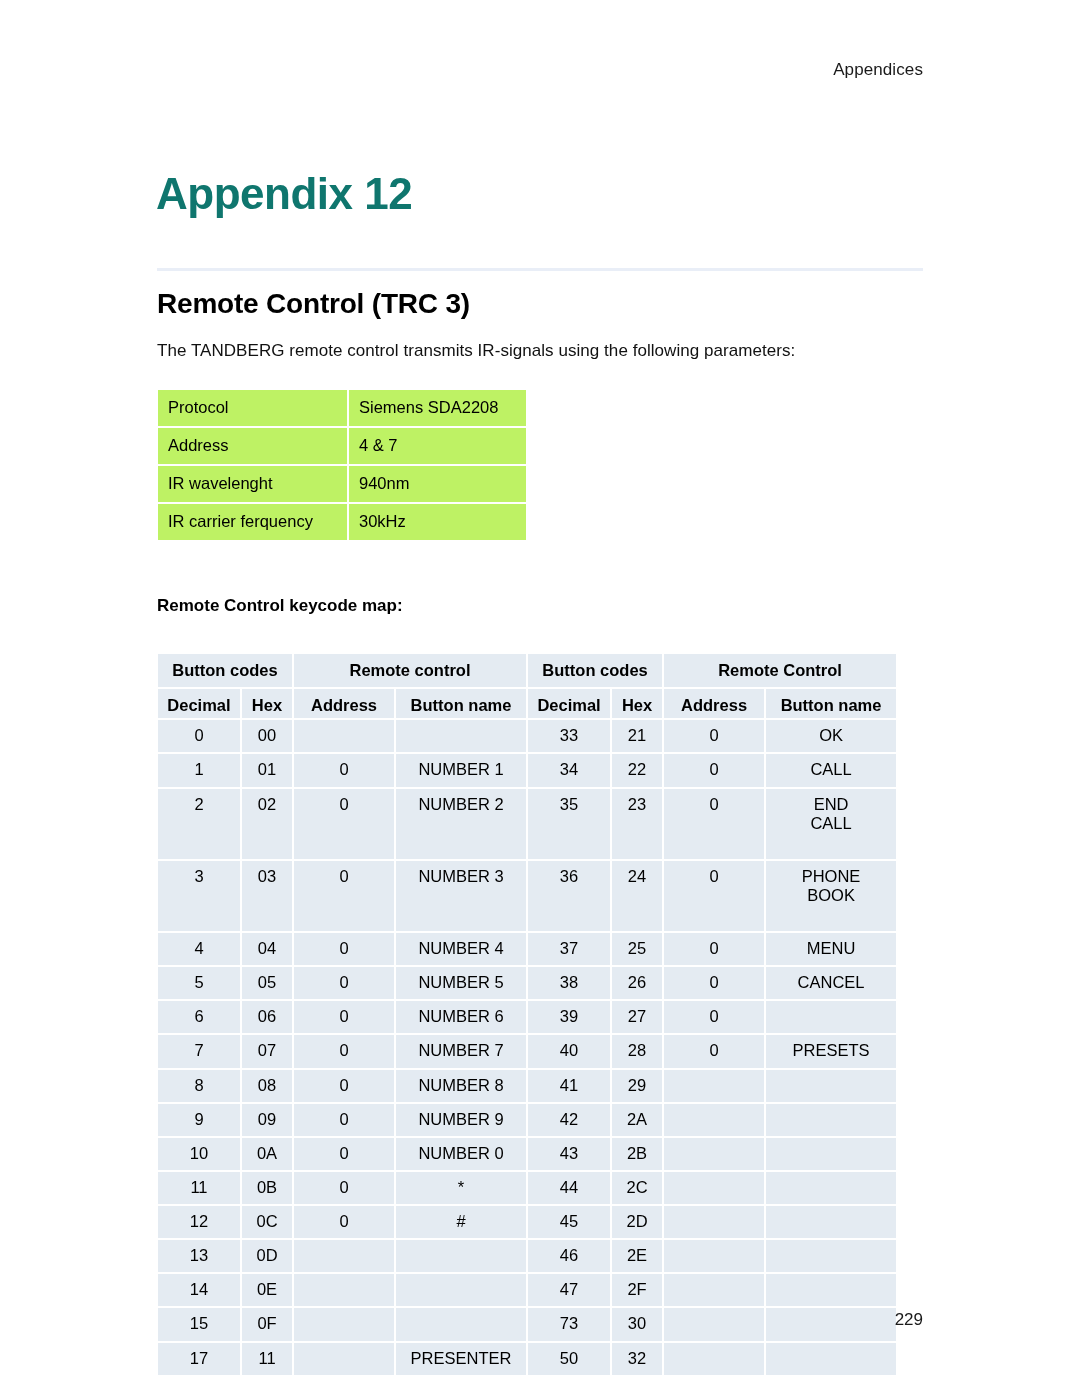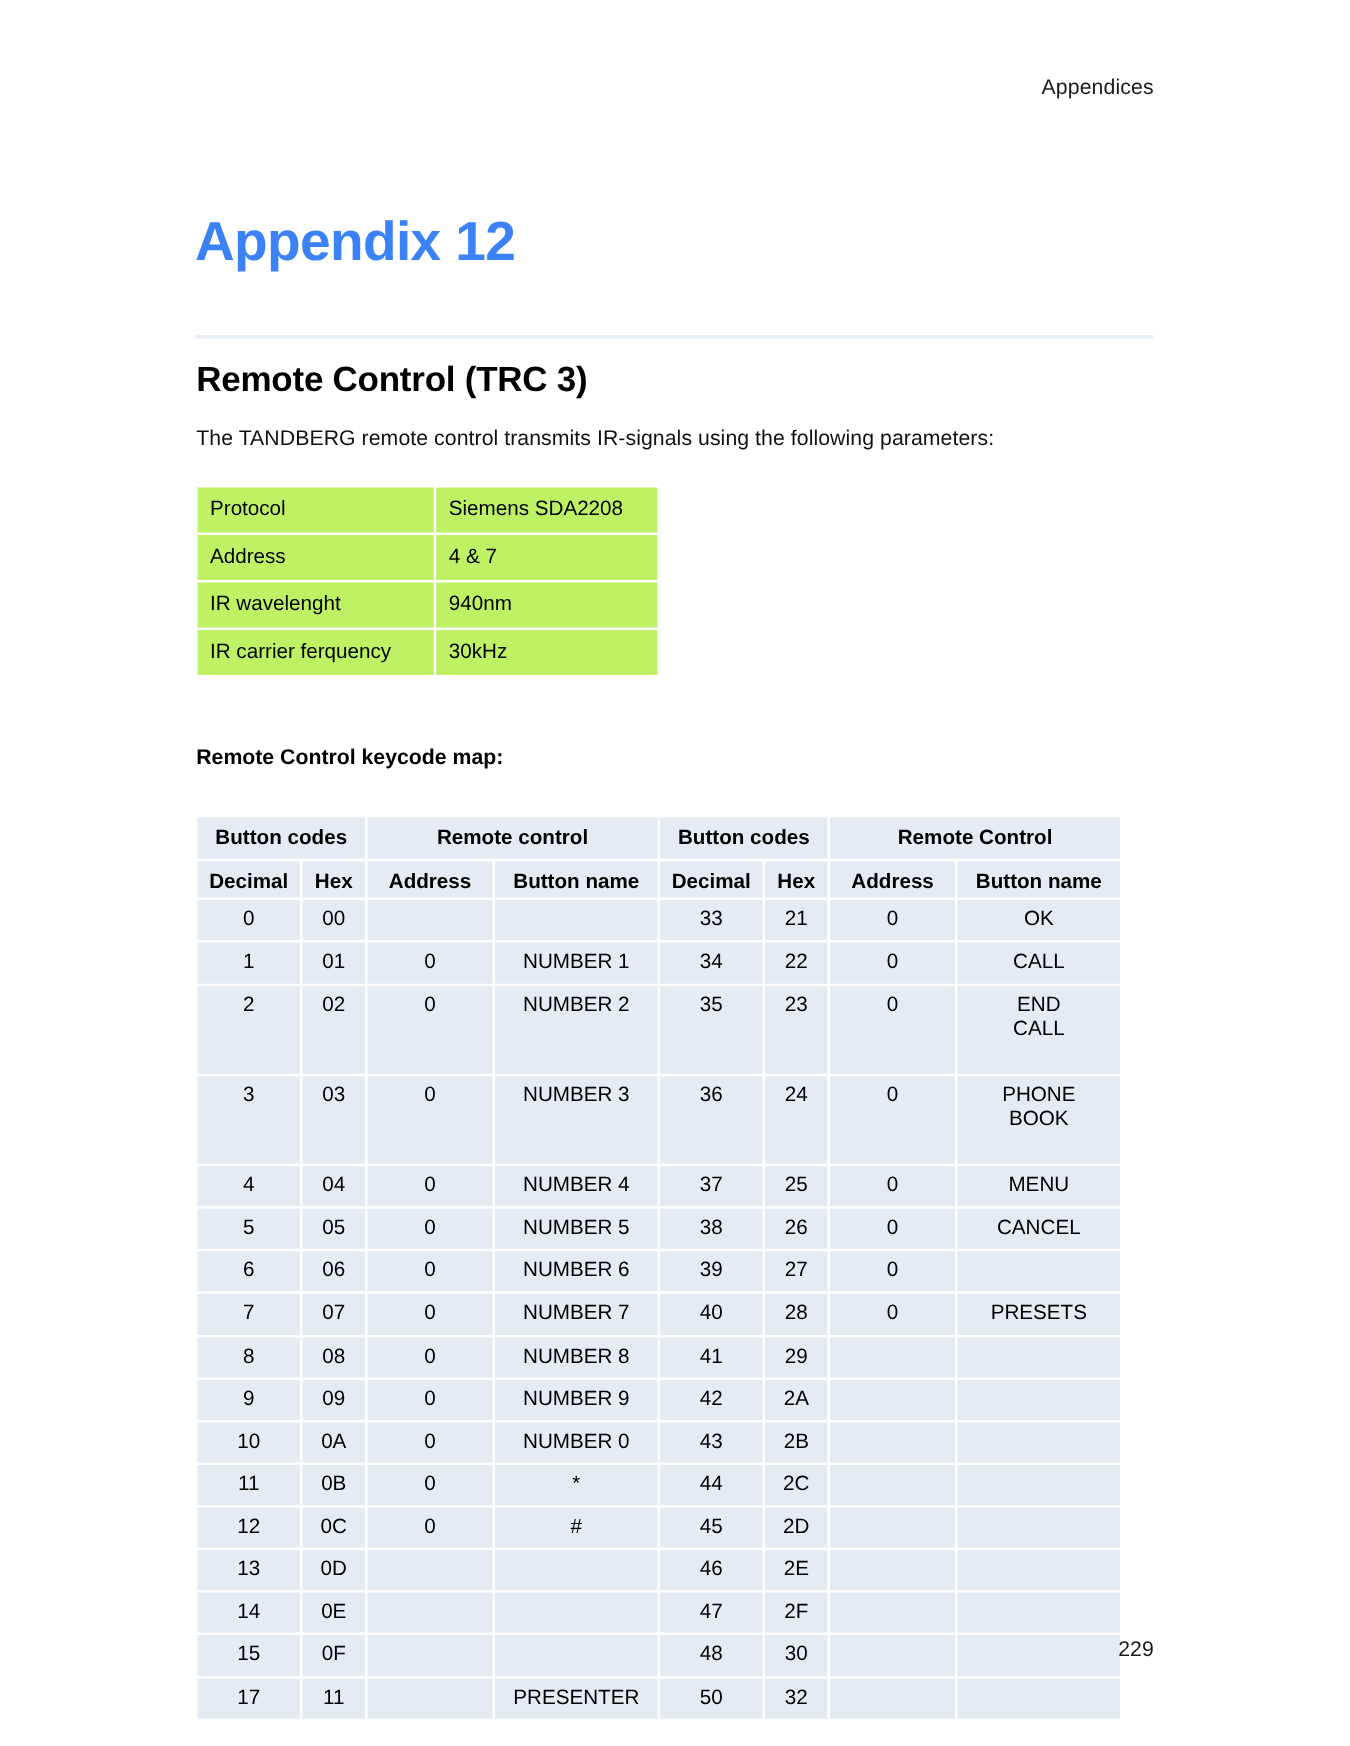--- a/index.html
+++ b/index.html
@@ -34,21 +34,21 @@
     text-align: right;
   }
 
   
   .appendix-title {
     position: absolute;
     top: 172px;
     left: 156px;
     font-size: 44px;
     font-weight: bold;
-    color: #3b82f6;
+    color: #0f766e;
     letter-spacing: -0.5px;
     line-height: 1;
   }
 
   .title-rule {
     position: absolute;
     top: 268px;
     left: 157px;
     width: 766px;
     height: 3px;
@@ -367,21 +367,21 @@
           <td>47</td>
           <td>2F</td>
           <td class="blank"></td>
           <td class="blank"></td>
         </tr>
         <tr>
           <td>15</td>
           <td>0F</td>
           <td class="blank"></td>
           <td class="blank"></td>
-          <td>48</td>
+          <td>73</td>
           <td>30</td>
           <td class="blank"></td>
           <td class="blank"></td>
         </tr>
         <tr>
           <td>17</td>
           <td>11</td>
           <td class="blank"></td>
           <td>PRESENTER</td>
           <td>50</td>

